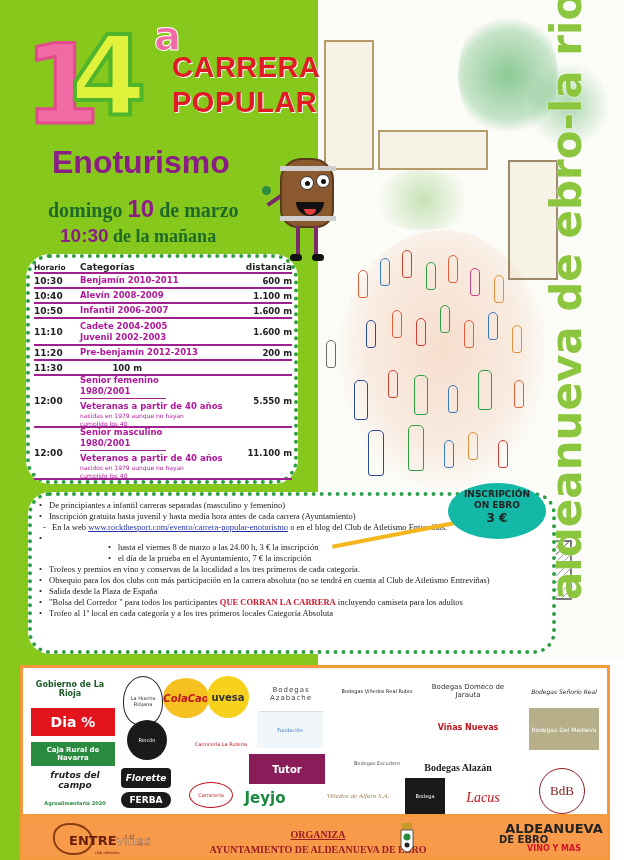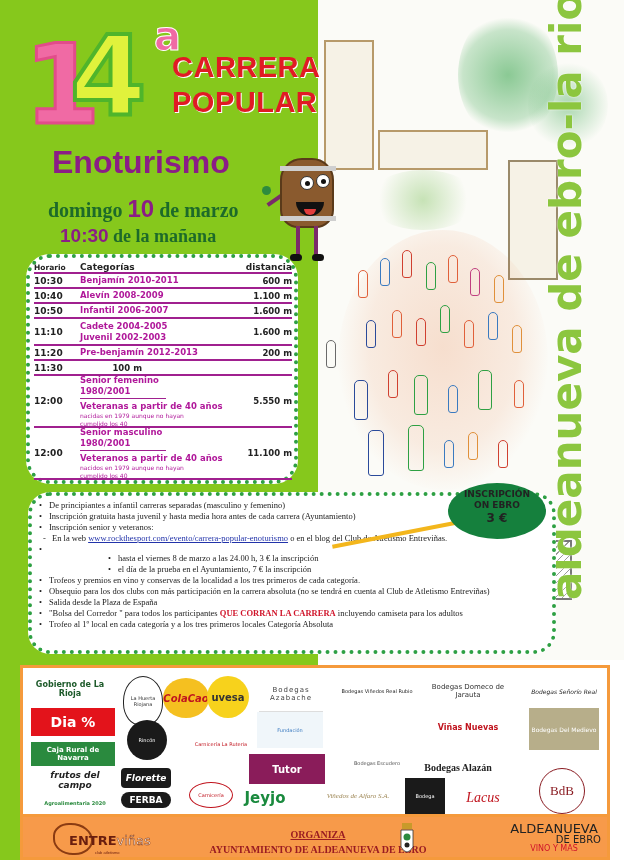--- a/index.html
+++ b/index.html
@@ -77,40 +77,40 @@
   .info .dash { padding-left: 14px; }
   .info .dash::before { content: "-"; left: 5px; }
   .info .sub { padding-left: 80px; }
   .info .sub::before { left: 70px; }
   .info .link { color: #2233aa; text-decoration: underline; }
   .info .red { color: #d0142a; font-weight: bold; }
   .spacer { height: 9px; }
 
   
   .badge-tail { position: absolute; left: 330px; top: 520px; width: 130px; height: 0; border-top: 4px solid #f3b61c; transform: rotate(-11deg); transform-origin: right center; }
-  .badge { position: absolute; left: 448px; top: 483px; width: 98px; height: 56px; background: #15803d; border-radius: 50%; text-align: center; font-family: "DejaVu Sans", sans-serif; font-weight: bold; color: #222; font-size: 9px; line-height: 11px; padding-top: 6px; }
+  .badge { position: absolute; left: 448px; top: 483px; width: 98px; height: 56px; background: #14b8a6; border-radius: 50%; text-align: center; font-family: "DejaVu Sans", sans-serif; font-weight: bold; color: #222; font-size: 9px; line-height: 11px; padding-top: 6px; }
   .badge .price { font-size: 12px; line-height: 15px; }
 
   
   .sponsors { position: absolute; left: 20px; top: 665px; width: 590px; height: 152px; background: #ffffff; border: 3px solid #f59a3c; }
   .logo { position: absolute; font-family: "DejaVu Sans", sans-serif; text-align: center; display: flex; align-items: center; justify-content: center; }
 
   
   .footer { position: absolute; left: 20px; top: 817px; width: 590px; height: 43px; background: #f79a4a; border: 3px solid #f59a3c; border-top: none; }
   .org-title { position: absolute; left: 0; width: 590px; top: 12px; text-align: center; font-family: "Liberation Serif", serif; font-weight: bold; font-size: 10px; color: #9a1c22; text-decoration: underline; }
   .org-name { position: absolute; left: 0; width: 590px; top: 27px; text-align: center; font-family: "Liberation Serif", serif; font-weight: bold; font-size: 10px; color: #9a1c22; }
   .entrevinas { position: absolute; left: 30px; top: 6px; width: 100px; height: 34px; }
   .entrevinas .leaf { position: absolute; left: 0; top: 0; width: 40px; height: 32px; border: 2px solid #8a3b12; border-radius: 40% 55% 45% 50%; }
   .entrevinas .word { position: absolute; left: 16px; top: 10px; font-family: "DejaVu Sans", sans-serif; font-weight: bold; font-size: 13px; color: #6a1e0e; }
   .entrevinas .word span { color: #ffffff; -webkit-text-stroke: 0.5px #8a3b12; font-weight: normal; }
   .entrevinas .tag { position: absolute; left: 42px; top: 27px; font-size: 4px; color: #6a1e0e; }
   .crest { position: absolute; left: 377px; top: 6px; width: 14px; height: 34px; }
-  .aldea { position: absolute; left: 476px; top: 5px; width: 110px; text-align: center; font-family: "DejaVu Sans", sans-serif; font-weight: normal; color: #222; line-height: 1; }
+  .aldea { position: absolute; left: 476px; top: 5px; width: 110px; text-align: center; font-family: "DejaVu Sans", sans-serif; font-weight: bold; color: #222; line-height: 1; }
   .aldea .a1 { font-size: 13px; display: block; }
-  .aldea .a2 { font-size: 10px; display: block; text-align: right; padding-right: 8px; }
+  .aldea .a2 { font-size: 10px; display: block; text-align: left; padding-right: 8px; }
   .aldea .a3 { font-size: 8px; color: #d0142a; display: block; }
 </style>
 </head>
 <body>
 
 <div class="poster">
 
   <div class="green-panel"></div>
 
   <div class="illustration">
@@ -255,21 +255,20 @@
         <span class="cat-note" style="width:120px;">nacidos en 1979 aunque no hayan cumplido los 40</span>
       </span>
       <span class="c-dist">11.100 m</span>
     </div>
   </div>
 
   <div class="info-box"></div>
   <ul class="info">
     <li>De principiantes a infantil carreras separadas (masculino y femenino)</li>
     <li>Inscripción gratuita hasta juvenil y hasta media hora antes de cada carrera (Ayuntamiento)</li>
-    <li>Inscripción senior y veteranos:</li>
     <li class="dash">
       <span>En la web</span>
       <span class="link">www.rockthesport.com/evento/carrera-popular-enoturismo</span>
       <span>o en el blog del Club de Atletismo Entreviñas.</span>
     </li>
     <li class="spacer" style="list-style:none;"></li>
     <li class="sub">hasta el viernes 8 de marzo a las 24.00 h, 3 € la inscripción</li>
     <li class="sub">el día de la prueba en el Ayuntamiento, 7 € la inscripción</li>
     <li>Trofeos y premios en vino y conservas de la localidad a los tres primeros de cada categoría.</li>
     <li>Obsequio para los dos clubs con más participación en la carrera absoluta (no se tendrá en cuenta al Club de Atletismo Entreviñas)</li>

